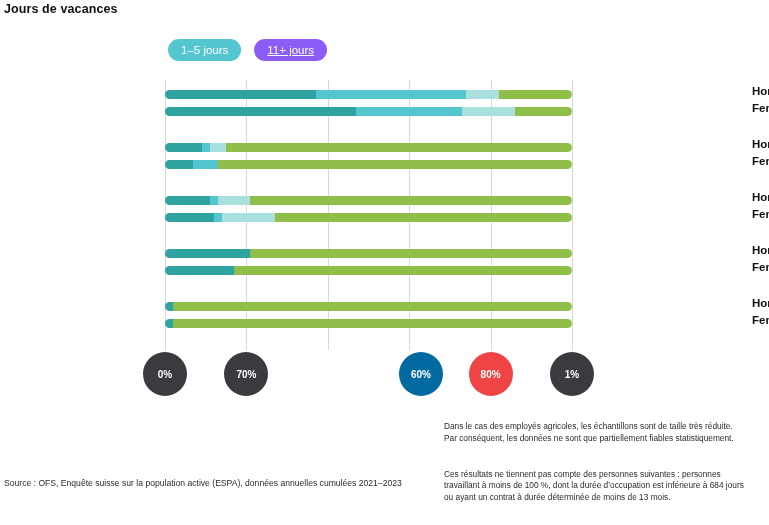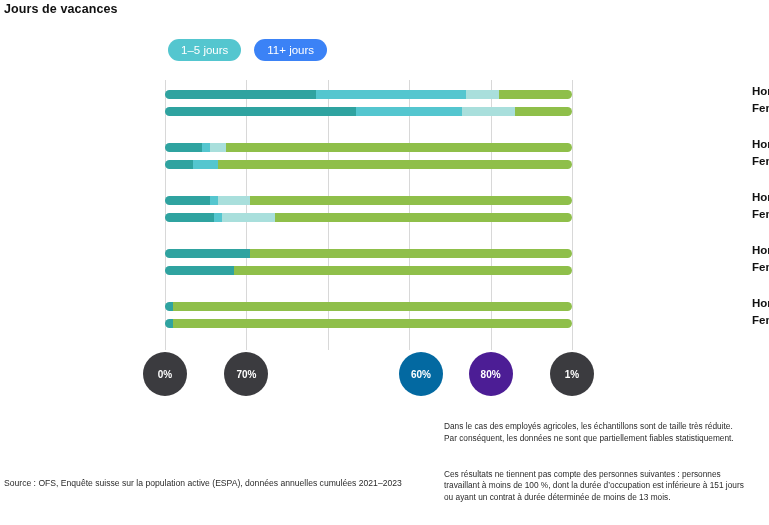--- a/index.html
+++ b/index.html
@@ -60,21 +60,21 @@
 </style>
 </head>
 <body>
 
 <div id="chart-title">Jours de vacances</div>
 
 <div id="legend">
     <div class="legend-item" style="background: rgb(84, 198, 207);">
       <span>1–5 jours</span>
     </div>
-    <div class="legend-item" style="background: #3b82f6;">
+    <div class="legend-item" style="background: #8b5cf6; text-decoration: underline;">
       <span>11+ jours</span>
     </div>
   </div>
 
 <div id="plot">
     <div class="gridline" style="left: 0px;"></div>
     <div class="gridline" style="left: 81.4px;"></div>
     <div class="gridline" style="left: 162.8px;"></div>
     <div class="gridline" style="left: 244.2px;"></div>
     <div class="gridline" style="left: 325.6px;"></div>
@@ -149,25 +149,25 @@
         <div class="seg" style="width: 398.86px; background: rgb(143, 191, 74);"></div>
       </div>
       <div class="sex-label" style="top: 22px;">Femmes</div>
     </div>
   </div>
 
 <div id="axis">
     <div class="tick" style="left: 143px; background: rgb(59, 59, 63);">0%</div>
     <div class="tick" style="left: 224.4px; background: rgb(59, 59, 63);">70%</div>
     <div class="tick" style="left: 399px; background: #0369a1;">60%</div>
-    <div class="tick" style="left: 468.6px; background: #4c1d95;">80%</div>
+    <div class="tick" style="left: 468.6px; background: #ef4444;">80%</div>
     <div class="tick" style="left: 550px; background: rgb(59, 59, 63);">1%</div>
   </div>
 
 <div id="notes">
     <p>Dans le cas des employés agricoles, les échantillons sont de taille très réduite.</p>
     <p>Par conséquent, les données ne sont que partiellement fiables statistiquement.</p>
     <p class="gap">Ces résultats ne tiennent pas compte des personnes suivantes : personnes</p>
-    <p>travaillant à moins de 100 %, dont la durée d’occupation est inférieure à 151  jours</p>
+    <p>travaillant à moins de 100 %, dont la durée d’occupation est inférieure à 684  jours</p>
     <p>ou ayant un contrat à durée déterminée de moins de 13  mois.</p>
   </div>
 
 <div id="source">Source : OFS, Enquête suisse sur la population active (ESPA), données annuelles cumulées 2021–2023</div>
 
 </body></html>

